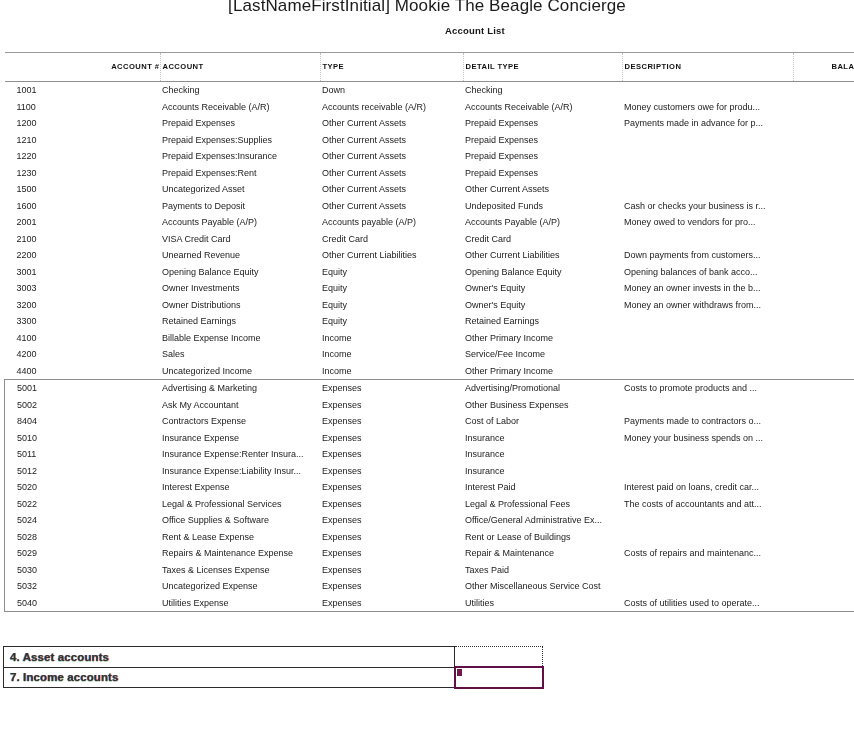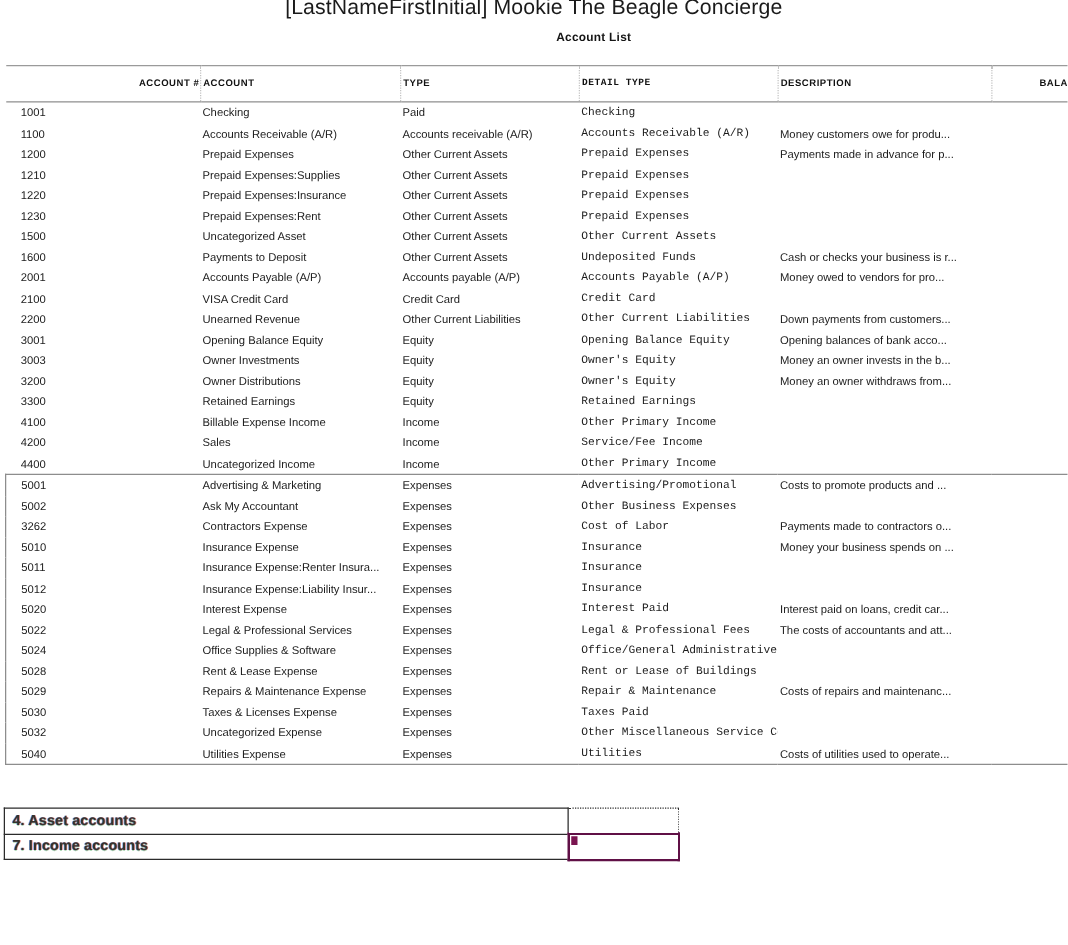--- a/index.html
+++ b/index.html
@@ -73,21 +73,21 @@
     height: 12.5px;
     font-size: 9px;
     color: #1b1b1b;
     white-space: nowrap;
     overflow: hidden;
     vertical-align: middle;
   }
   .col-num   { width: 143px; padding-left: 12px !important; }
   .col-acct  { width: 157px; }
   .col-type  { width: 140px; }
-  .col-det   { width: 156px; font-family: Liberation Mono, monospace; }
+  .col-det   { width: 156px; }
   .col-desc  { width: 168px; }
   .col-bal   { width: 82px; text-align: right; padding-right: 14px !important; }
 
   .acct-table thead th.col-num  { padding-left: 12px; text-align: right; }
   .acct-table thead th.col-bal  { text-align: left; padding-left: 38px; }
 
   
   .acct-table td.col-acct  { padding-left: 2px; }
   .acct-table td.col-type  { padding-left: 2px; }
   .acct-table td.col-det   { padding-left: 2px; }
@@ -179,21 +179,21 @@
       <th class="col-type">TYPE</th>
       <th class="col-det">DETAIL TYPE</th>
       <th class="col-desc">DESCRIPTION</th>
       <th class="col-bal">BALANCE</th>
     </tr>
   </thead>
   <tbody id="acct-body">
       <tr>
         <td class="col-num">1001</td>
         <td class="col-acct">Checking</td>
-        <td class="col-type">Paid</td>
+        <td class="col-type">Down</td>
         <td class="col-det">Checking</td>
         <td class="col-desc"></td>
         <td class="col-bal">0.00</td>
       </tr>
       <tr>
         <td class="col-num">1100</td>
         <td class="col-acct">Accounts Receivable (A/R)</td>
         <td class="col-type">Accounts receivable (A/R)</td>
         <td class="col-det">Accounts Receivable (A/R)</td>
         <td class="col-desc">Money customers owe for produ...</td>
@@ -337,21 +337,21 @@
       </tr>
       <tr class="in-group">
         <td class="col-num">5002</td>
         <td class="col-acct">Ask My Accountant</td>
         <td class="col-type">Expenses</td>
         <td class="col-det">Other Business Expenses</td>
         <td class="col-desc"></td>
         <td class="col-bal"></td>
       </tr>
       <tr class="in-group">
-        <td class="col-num">3262</td>
+        <td class="col-num">8404</td>
         <td class="col-acct">Contractors Expense</td>
         <td class="col-type">Expenses</td>
         <td class="col-det">Cost of Labor</td>
         <td class="col-desc">Payments made to contractors o...</td>
         <td class="col-bal"></td>
       </tr>
       <tr class="in-group">
         <td class="col-num">5010</td>
         <td class="col-acct">Insurance Expense</td>
         <td class="col-type">Expenses</td>

